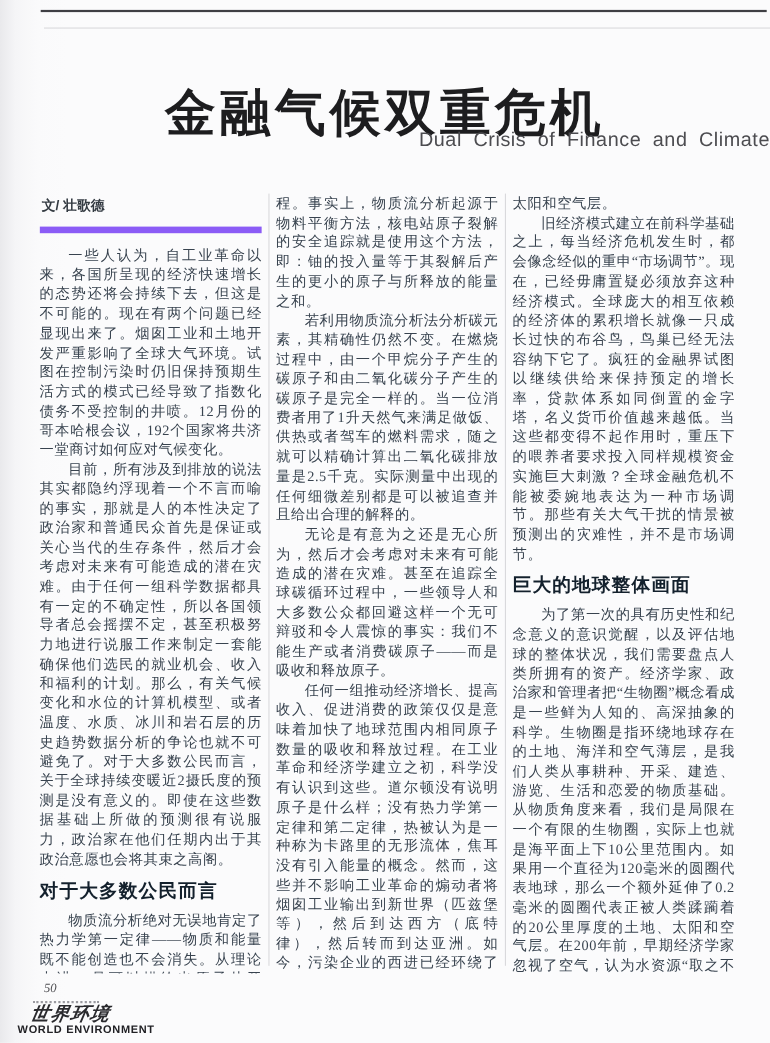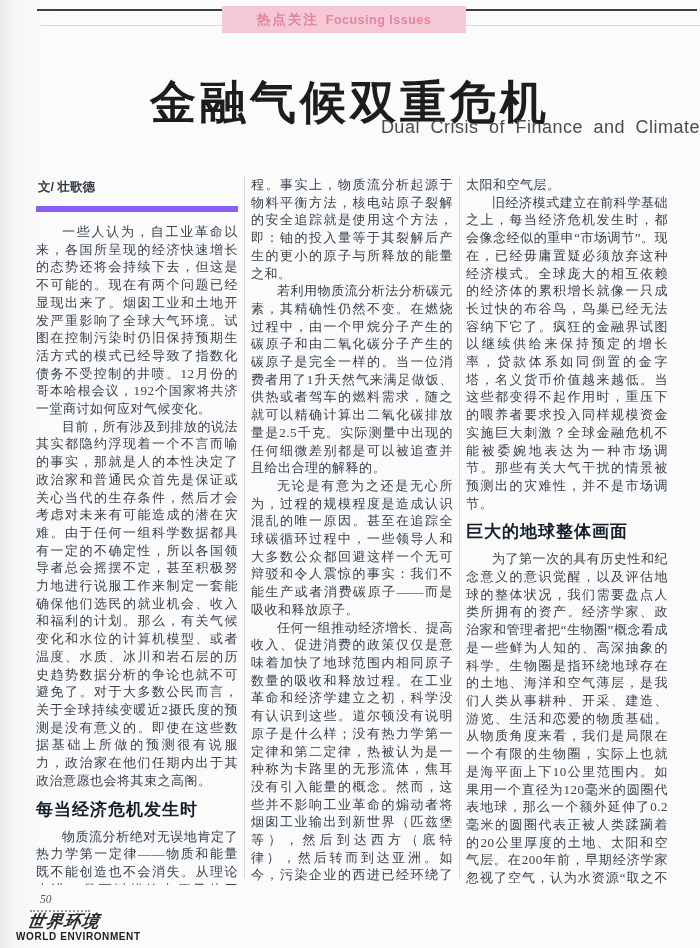--- a/index.html
+++ b/index.html
@@ -83,46 +83,42 @@
     font-size:10px;font-weight:bold;letter-spacing:0.6px;color:#212125;margin-left:2px;
   }
 </style>
 </head>
 <body>
 
 <div class="page">
 
   <div class="top-rule"></div>
   <div class="header-underline"></div>
-  <div class="header-band">
-    <span class="tag-cn">热点关注</span>
-    <span class="tag-en">Focusing Issues</span>
-  </div>
 
   <h1 class="title">金融气候双重危机</h1>
   <div class="subtitle">Dual Crisis of Finance and Climate</div>
 
   <div class="columns">
     <div class="vdivider vd1"></div>
     <div class="vdivider vd2"></div>
 
     <div class="col">
       <div class="byline">
         <div>文/ 壮歌德</div>
       </div>
       <p class="indent">一些人认为，自工业革命以来，各国所呈现的经济快速增长的态势还将会持续下去，但这是不可能的。现在有两个问题已经显现出来了。烟囱工业和土地开发严重影响了全球大气环境。试图在控制污染时仍旧保持预期生活方式的模式已经导致了指数化债务不受控制的井喷。12月份的哥本哈根会议，192个国家将共济一堂商讨如何应对气候变化。</p>
       <p class="indent">目前，所有涉及到排放的说法其实都隐约浮现着一个不言而喻的事实，那就是人的本性决定了政治家和普通民众首先是保证或关心当代的生存条件，然后才会考虑对未来有可能造成的潜在灾难。由于任何一组科学数据都具有一定的不确定性，所以各国领导者总会摇摆不定，甚至积极努力地进行说服工作来制定一套能确保他们选民的就业机会、收入和福利的计划。那么，有关气候变化和水位的计算机模型、或者温度、水质、冰川和岩石层的历史趋势数据分析的争论也就不可避免了。对于大多数公民而言，关于全球持续变暖近2摄氏度的预测是没有意义的。即使在这些数据基础上所做的预测很有说服力，政治家在他们任期内出于其政治意愿也会将其束之高阁。</p>
-      <h2>每当经济危机发生时</h2>
+      <h2>对于大多数公民而言</h2>
       <p class="indent">物质流分析绝对无误地肯定了热力学第一定律——物质和能量既不能创造也不会消失。从理论上讲，是可以描绘出原子从开采、加工、制造、销售、消费，然后循环利用或者成为固态、液态或者气态废弃物的整个过</p>
     </div>
 
     <div class="col">
       <p>程。事实上，物质流分析起源于物料平衡方法，核电站原子裂解的安全追踪就是使用这个方法，即：铀的投入量等于其裂解后产生的更小的原子与所释放的能量之和。</p>
       <p class="indent">若利用物质流分析法分析碳元素，其精确性仍然不变。在燃烧过程中，由一个甲烷分子产生的碳原子和由二氧化碳分子产生的碳原子是完全一样的。当一位消费者用了1升天然气来满足做饭、供热或者驾车的燃料需求，随之就可以精确计算出二氧化碳排放量是2.5千克。实际测量中出现的任何细微差别都是可以被追查并且给出合理的解释的。</p>
-      <p class="indent">无论是有意为之还是无心所为，过程的规模程度是造成认识混乱的唯一原因。甚至在追踪全球碳循环过程中，一些领导人和大多数公众都回避这样一个无可辩驳和令人震惊的事实：我们不能生产或者消费碳原子——而是吸收和释放原子。</p>
+      <p class="indent">无论是有意为之还是无心所为，然后才会考虑对未来有可能造成的潜在灾难。甚至在追踪全球碳循环过程中，一些领导人和大多数公众都回避这样一个无可辩驳和令人震惊的事实：我们不能生产或者消费碳原子——而是吸收和释放原子。</p>
       <p class="indent">任何一组推动经济增长、提高收入、促进消费的政策仅仅是意味着加快了地球范围内相同原子数量的吸收和释放过程。在工业革命和经济学建立之初，科学没有认识到这些。道尔顿没有说明原子是什么样；没有热力学第一定律和第二定律，热被认为是一种称为卡路里的无形流体，焦耳没有引入能量的概念。然而，这些并不影响工业革命的煽动者将烟囱工业输出到新世界（匹兹堡等），然后到达西方（底特律），然后转而到达亚洲。如今，污染企业的西进已经环绕了地球一周，必须要在哥本哈根寻求到解决之路了。我们已经建造一个令地球环境窒息的全球经济体，现在必</p>
     </div>
 
     <div class="col">
       <p>太阳和空气层。</p>
       <p class="indent">旧经济模式建立在前科学基础之上，每当经济危机发生时，都会像念经似的重申“市场调节”。现在，已经毋庸置疑必须放弃这种经济模式。全球庞大的相互依赖的经济体的累积增长就像一只成长过快的布谷鸟，鸟巢已经无法容纳下它了。疯狂的金融界试图以继续供给来保持预定的增长率，贷款体系如同倒置的金字塔，名义货币价值越来越低。当这些都变得不起作用时，重压下的喂养者要求投入同样规模资金实施巨大刺激？全球金融危机不能被委婉地表达为一种市场调节。那些有关大气干扰的情景被预测出的灾难性，并不是市场调节。</p>
       <h2>巨大的地球整体画面</h2>
       <p class="indent">为了第一次的具有历史性和纪念意义的意识觉醒，以及评估地球的整体状况，我们需要盘点人类所拥有的资产。经济学家、政治家和管理者把“生物圈”概念看成是一些鲜为人知的、高深抽象的科学。生物圈是指环绕地球存在的土地、海洋和空气薄层，是我们人类从事耕种、开采、建造、游览、生活和恋爱的物质基础。从物质角度来看，我们是局限在一个有限的生物圈，实际上也就是海平面上下10公里范围内。如果用一个直径为120毫米的圆圈代表地球，那么一个额外延伸了0.2毫米的圆圈代表正被人类蹂躏着的20公里厚度的土地、太阳和空气层。在200年前，早期经济学家忽视了空气，认为水资源“取之不尽”，可以自由免费使用。令他们甚为关注的所谓“土地”实际上只是指耕地。现代经济学已经将“土地”概念扩展到开采的自然资源，然后是天然林，现在终于承认水资源并不是丰</p>
     </div>
   </div>

